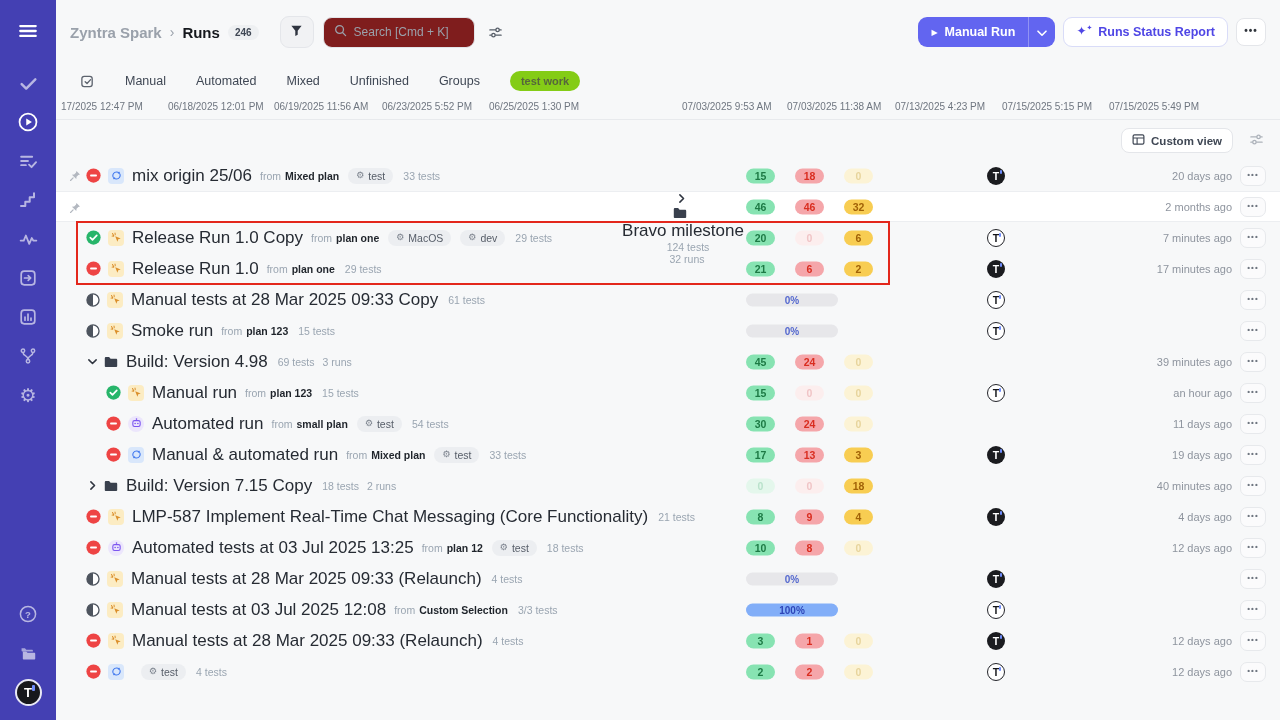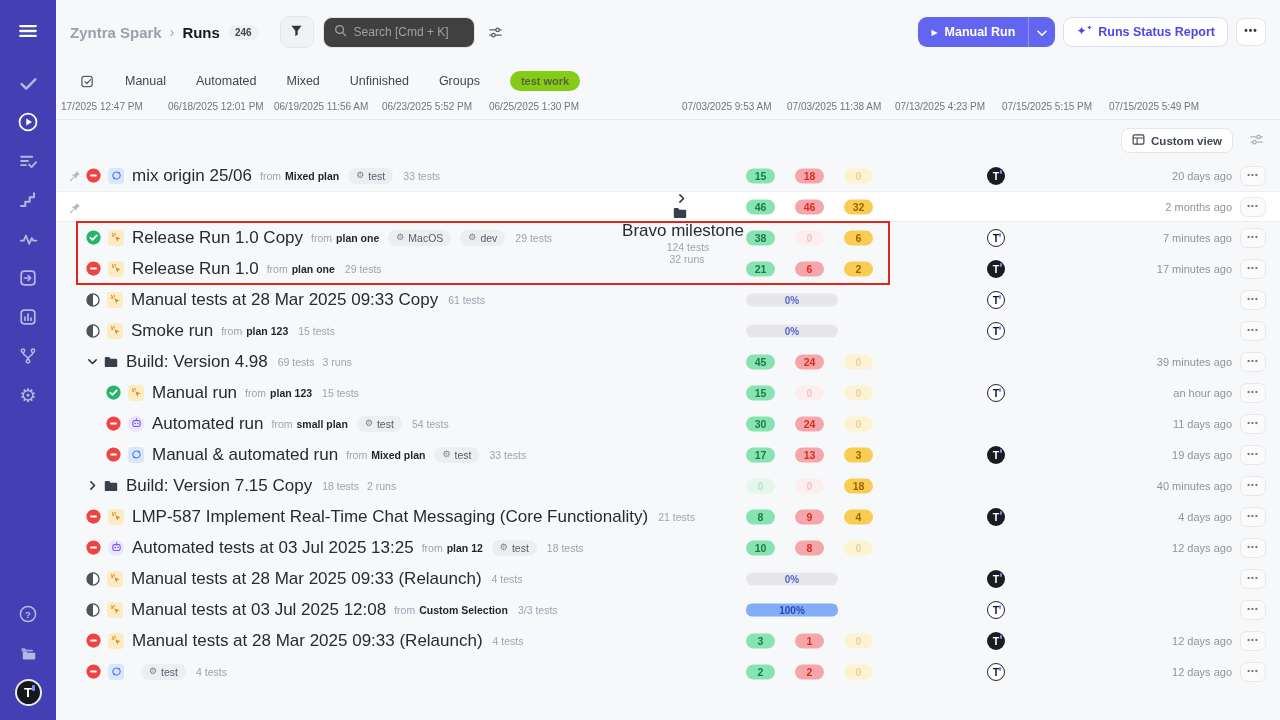--- a/index.html
+++ b/index.html
@@ -22,21 +22,21 @@
   
   .main { flex:1; position:relative; }
 
   .topbar { height:64px; display:flex; align-items:center; padding:0 14px; gap:9px; }
   .breadcrumb { display:flex; align-items:center; gap:8px; margin-right:12px; white-space:nowrap; }
   .bc-proj { color:#9aa1ab; font-size:15px; font-weight:700; cursor:pointer; }
   .bc-sep { color:#9aa1ab; font-size:14px; }
   .bc-cur { color:#15181d; font-size:15px; font-weight:700; }
   .count-badge { background:#eef0f2; color:#3f4754; font-size:10px; font-weight:700; border-radius:9px; padding:2px 7px; }
   .filter-btn { width:34px; height:32px; border:1px solid #e4e6ea; background:#f1f2f4; border-radius:9px; display:flex; align-items:center; justify-content:center; cursor:pointer; }
-  .search { width:152px; height:31px; background:#404040; border:1px solid #e3e5e9; border-radius:9px; display:flex; align-items:center; gap:7px; padding:0 10px; cursor:text; }
+  .search { width:152px; height:31px; background:#7f1d1d; border:1px solid #e3e5e9; border-radius:9px; display:flex; align-items:center; gap:7px; padding:0 10px; cursor:text; }
   .search .ph { color:#9aa1ab; font-size:12px; white-space:nowrap; }
   .adj-btn { width:24px; height:24px; display:flex; align-items:center; justify-content:center; cursor:pointer; }
   .top-actions { margin-left:auto; display:flex; align-items:center; gap:8px; }
   .split-btn { display:flex; height:30px; border-radius:9px; overflow:hidden; }
   .split-main { background:#6265f0; color:#fff; border:none; font-family:inherit; font-size:12.5px; font-weight:700; display:flex; align-items:center; gap:7px; padding:0 13px; cursor:pointer; }
   .split-main .play { font-size:8px; }
   .split-caret { background:#6265f0; border:none; border-left:1px solid rgba(255,255,255,.3); width:27px; display:flex; align-items:center; justify-content:center; cursor:pointer; }
   .report-btn { height:30px; background:#fff; border:1px solid #d9dcf8; border-radius:9px; color:#4f46e5; font-family:inherit; font-size:12.5px; font-weight:700; display:flex; align-items:center; gap:6px; padding:0 12px; cursor:pointer; }
   .sparkle { font-size:12px; position:relative; top:-1px; }
   .sparkle i { font-style:normal; font-size:7px; vertical-align:top; }
@@ -79,21 +79,21 @@
   .stats { position:absolute; left:690px; top:50%; transform:translateY(-50%); display:flex; gap:20px; }
   .spill { width:29px; height:15px; border-radius:9px; font-size:10.5px; font-weight:700; display:flex; align-items:center; justify-content:center; }
   .green { background:#87e3b2; color:#1d7a45; }
   .green-faded { background:#e4f7ec; color:#b9e2cb; }
   .red { background:#f5a6aa; color:#d92d20; }
   .red-faded { background:#fceeee; color:#f0c4c6; }
   .yellow { background:#f8cd52; color:#a16207; }
   .yellow-faded { background:#fcf3d5; color:#e7d49c; }
 
   .progress { position:absolute; left:690px; top:50%; transform:translateY(-50%); width:92px; height:13px; border-radius:7px; background:#e7e7ea; display:flex; align-items:center; justify-content:center; font-size:10px; font-weight:700; color:#5468cf; }
-  .progress.full { background:#82aef8; color:#2e45b8;border-radius:6px; }
+  .progress.full { background:#82aef8; color:#2e45b8; }
 
   .avatar { position:absolute; left:931px; top:50%; transform:translateY(-50%); width:18px; height:18px; border-radius:50%; display:flex; align-items:center; justify-content:center; }
   .avatar b { font-size:10.5px; }
   .avatar i { position:absolute; top:3px; right:3.5px; width:2px; height:4px; background:#6e8bfa; border-radius:1px; }
   .avatar.filled { background:#1b1c20; color:#fff; }
   .avatar.outline { background:#fff; border:1.6px solid #23242a; color:#15161a; }
 
   .rtime { position:absolute; right:48px; top:50%; transform:translateY(-50%); font-size:11px; color:#8e949e; white-space:nowrap; }
   .row-more { position:absolute; right:14px; top:50%; transform:translateY(-50%); width:26px; height:20px; border:1px solid #e7e9ec; border-radius:7px; background:#fbfbfc; color:#6f7680; font-size:8px; letter-spacing:1px; display:flex; align-items:center; justify-content:center; padding-bottom:3px; font-weight:700; cursor:pointer; }
 
@@ -357,21 +357,21 @@
           <span class="rtag">
             <span class="g">⚙</span>
             <span class="t">MacOS</span>
           </span>
           <span class="rtag">
             <span class="g">⚙</span>
             <span class="t">dev</span>
           </span>
           <span class="rtests">29 tests</span>
           <span class="stats">
-            <span class="spill green">38</span>
+            <span class="spill green">20</span>
             <span class="spill red-faded">0</span>
             <span class="spill yellow">6</span>
           </span>
           <span class="avatar outline">
             <b>T</b>
             <i></i>
           </span>
           <span class="rtime">7 minutes ago</span>
           <span class="row-more">•••</span>
         </div>

